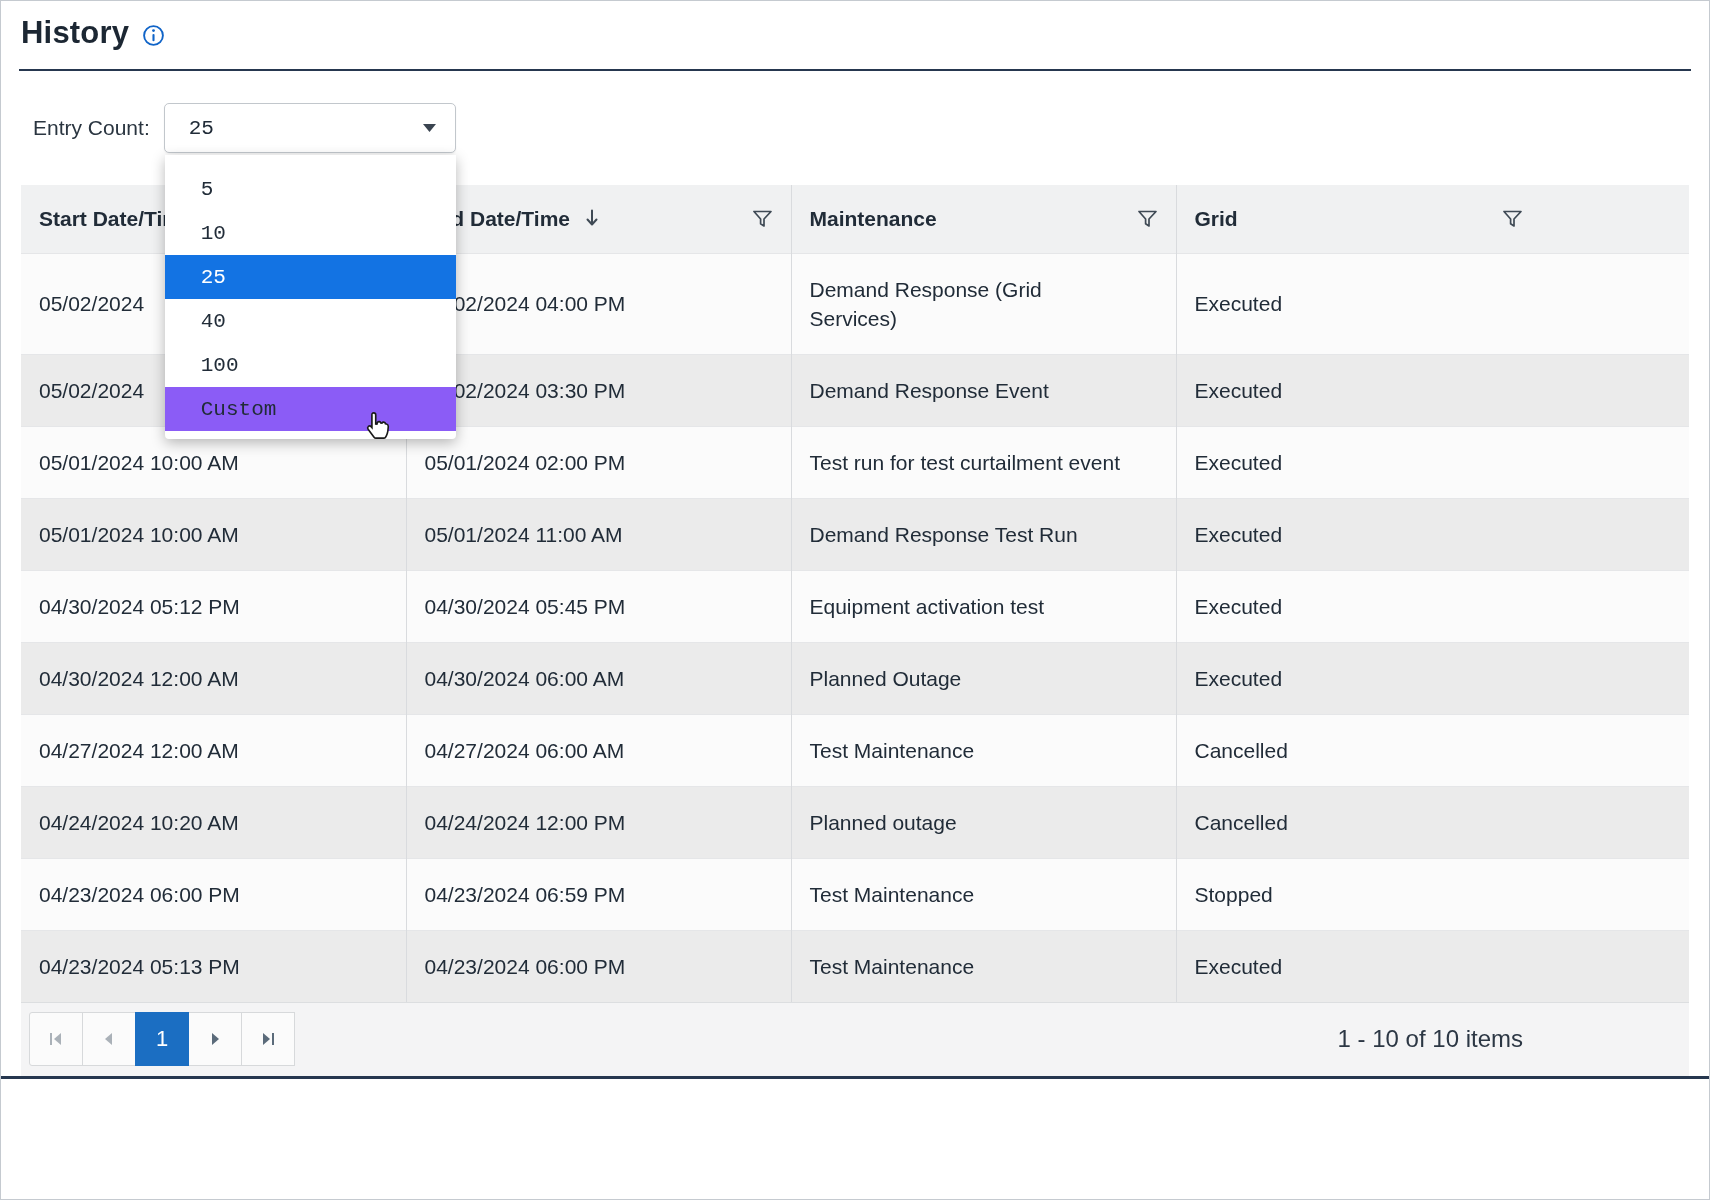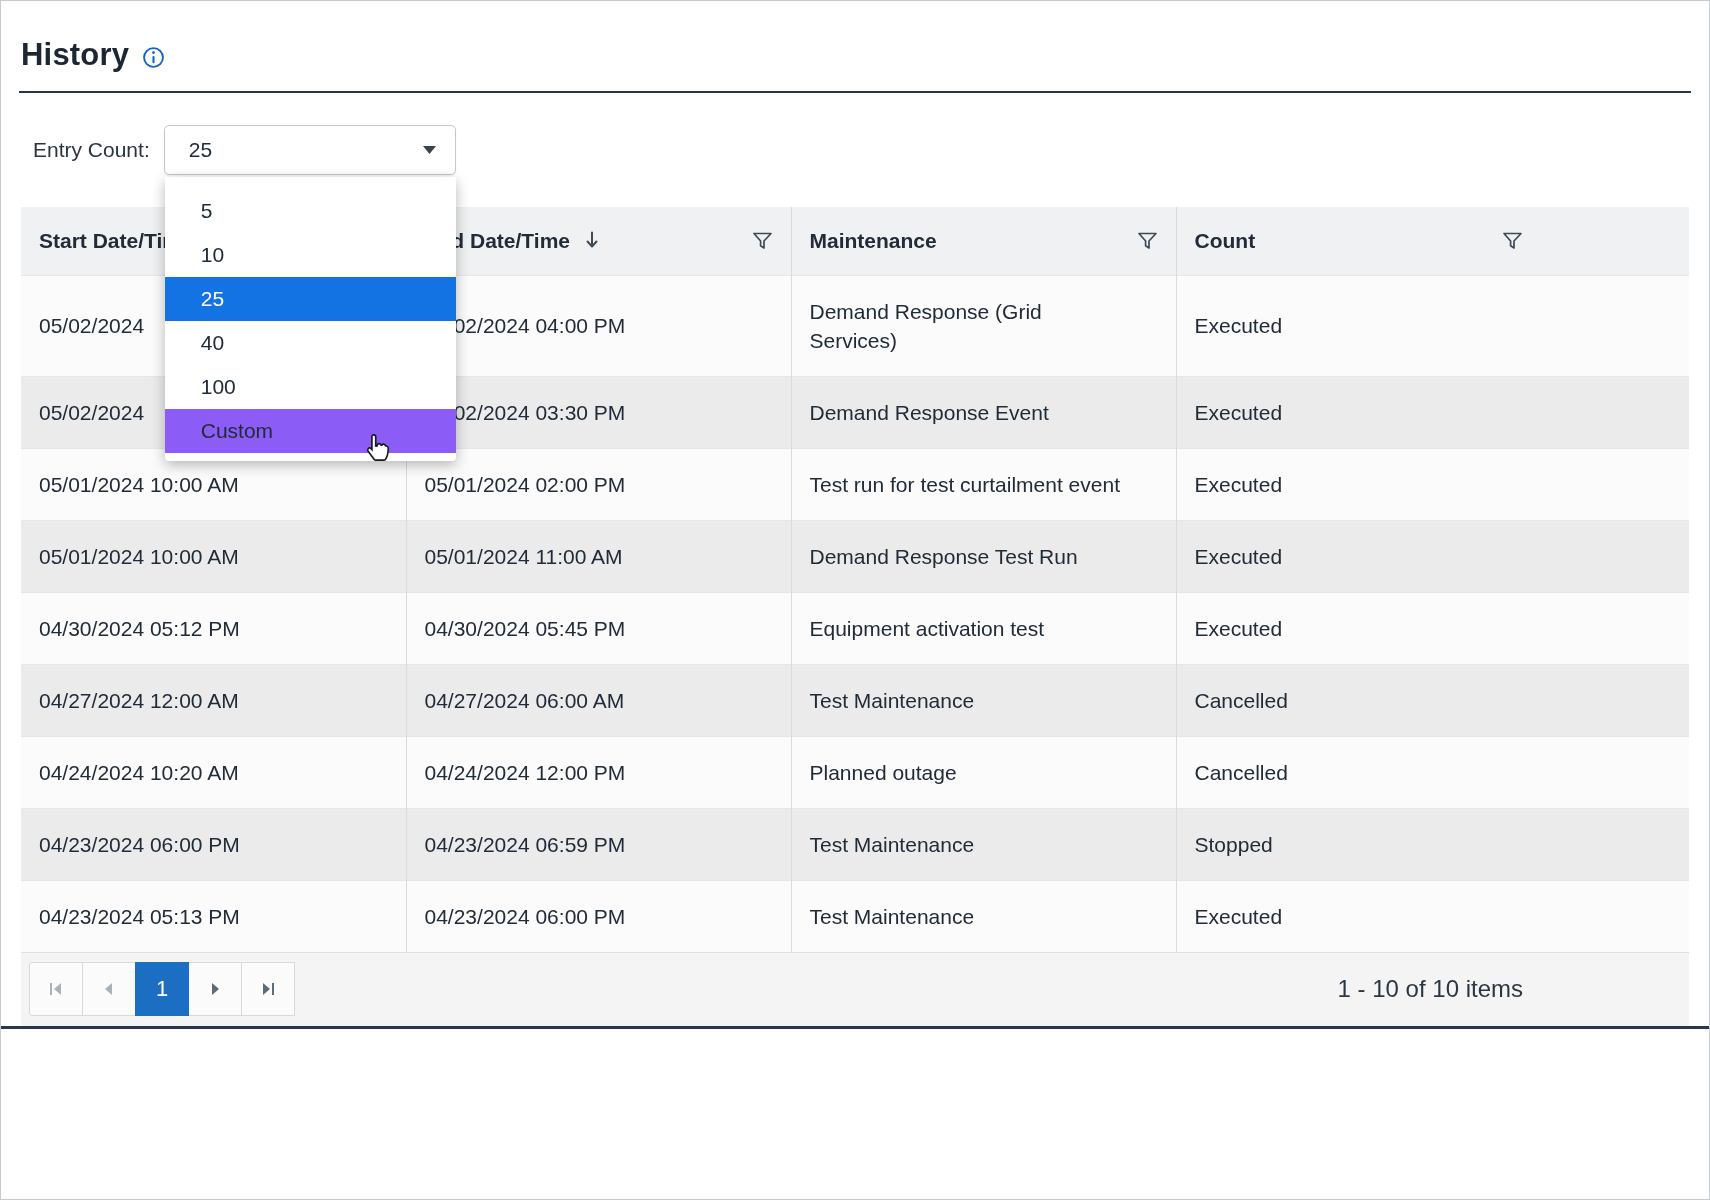--- a/index.html
+++ b/index.html
@@ -8,29 +8,29 @@
 
   .app {
     width: 1710px; height: 1200px;
     background: #ffffff;
     border: 1px solid #c5cad0;
     position: relative;
     overflow: hidden;
   }
 
   
-  .title-row { display: flex; align-items: center; gap: 13px; padding: 36px 20px 18px; }
+  .title-row { display: flex; align-items: center; gap: 13px; padding: 14px 20px 18px; }
   .page-title { font-size: 31px; font-weight: 700; color: #1c2733; letter-spacing: .2px; }
   .info-icon { display: inline-flex; margin-top: 4px; }
   .divider { margin: 0 18px; border-bottom: 2px solid #26374f; }
 
   
   .controls-row { display: flex; align-items: center; gap: 14px; padding: 32px; position: relative; z-index: 20; }
   .ec-label { font-size: 21px; color: #2a3540; }
-  .select-wrap { position: relative; }
+  .select-wrap { position: relative; font-family: Liberation Mono, monospace; }
   .select {
     width: 292px; height: 50px;
     border: 1px solid #c2c7cc; border-radius: 5px;
     background: #fff;
     display: flex; align-items: center;
     padding: 0 18px 0 24px;
     font-size: 21px; color: #212c38;
     cursor: pointer;
     box-shadow: 0 1px 2px rgba(0,0,0,.06);
   }
@@ -187,21 +187,21 @@
             <span class="spacer"></span>
             <span class="filter-icon">
               <svg width="21" height="20" viewBox="0 0 21 20">
                   <path d="M2 2.5h17L12 10v7l-3.4-2.3V10L2 2.5z" fill="none" stroke="#3f4a55" stroke-width="1.7" stroke-linejoin="round"></path>
                 </svg>
             </span>
           </div>
         </th>
         <th>
           <div class="th-inner">
-            <span>Count</span>
+            <span>Grid</span>
             <span class="spacer"></span>
             <span class="filter-icon type-filter-pad">
               <svg width="21" height="20" viewBox="0 0 21 20">
                   <path d="M2 2.5h17L12 10v7l-3.4-2.3V10L2 2.5z" fill="none" stroke="#3f4a55" stroke-width="1.7" stroke-linejoin="round"></path>
                 </svg>
             </span>
           </div>
         </th>
       </tr>
     </thead>
@@ -240,20 +240,28 @@
         </tr>
         <tr>
           <td>04/30/2024 05:12 PM</td>
           <td>04/30/2024 05:45 PM</td>
           <td>
             <div class="desc">Equipment activation test</div>
           </td>
           <td>Executed</td>
         </tr>
         <tr>
+          <td>04/30/2024 12:00 AM</td>
+          <td>04/30/2024 06:00 AM</td>
+          <td>
+            <div class="desc">Planned Outage</div>
+          </td>
+          <td>Executed</td>
+        </tr>
+        <tr>
           <td>04/27/2024 12:00 AM</td>
           <td>04/27/2024 06:00 AM</td>
           <td>
             <div class="desc">Test Maintenance</div>
           </td>
           <td>Cancelled</td>
         </tr>
         <tr>
           <td>04/24/2024 10:20 AM</td>
           <td>04/24/2024 12:00 PM</td>

